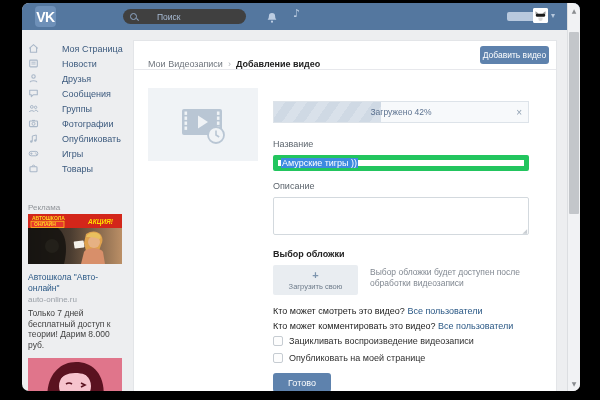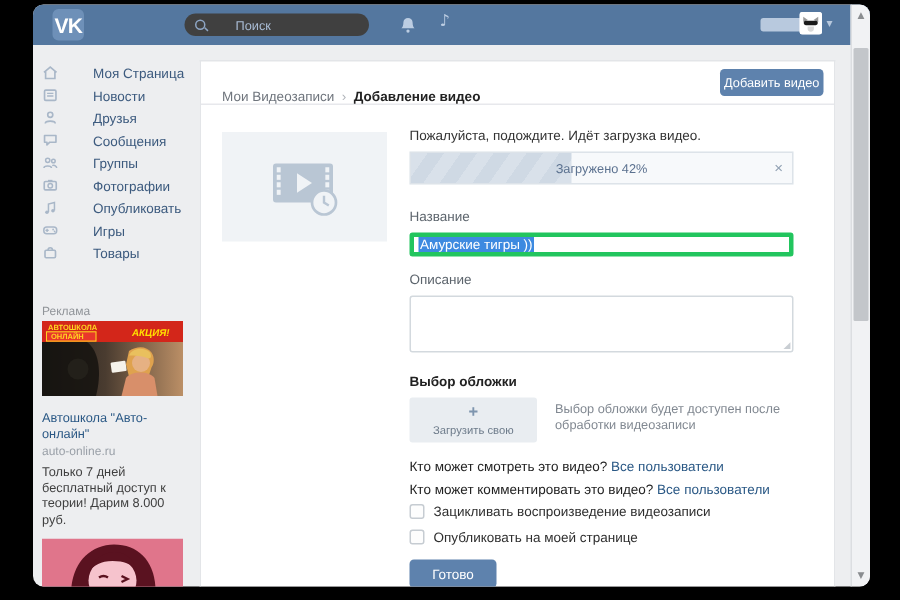--- a/index.html
+++ b/index.html
@@ -47,21 +47,21 @@
   .panel-body{position:relative;height:322px}
 
   .thumb{position:absolute;left:14px;top:18px;width:110px;height:73px;background:#f0f3f6;display:flex;align-items:center;justify-content:center}
   .wait{position:absolute;left:139px;top:15px;color:#333;font-size:9px}
   .progress{position:absolute;left:139px;top:31px;width:256px;height:22px;border:1px solid #dde3e9;background:#f7f9fb;box-sizing:border-box}
   .p-fill{position:absolute;left:0;top:0;height:100%;background:repeating-linear-gradient(-55deg,#d9e1ea 0 9px,#cfd9e4 9px 18px)}
   .p-label{position:absolute;left:0;top:0;width:100%;height:100%;display:flex;align-items:center;justify-content:center;color:#5c7290;font-size:8.5px}
   .p-x{position:absolute;right:6px;top:0;height:100%;display:flex;align-items:center;color:#90a0b2;font-size:10px;cursor:pointer}
 
   .flabel{position:absolute;color:#5d656d;font-size:9px}
-  .finput{position:absolute;left:139px;top:85px;width:256px;height:16px;border:3px solid #22c55e;border-radius:2px;background:#fff;box-sizing:border-box;display:flex;align-items:center;padding:0 3px;font-size:9px;cursor:text}
+  .finput{position:absolute;left:139px;top:85px;width:256px;height:16px;border:5px solid #22c55e;border-radius:2px;background:#fff;box-sizing:border-box;display:flex;align-items:center;padding:0 3px;font-size:9px;cursor:text}
   .sel{background:#3d8ae0;color:#fff;padding:0 1px}
   .ftext{position:absolute;left:139px;top:127px;width:256px;height:38px;border:1px solid #d3d9de;border-radius:2px;background:#fff;box-sizing:border-box;cursor:text}
   .resize{position:absolute;right:1px;bottom:0;color:#c9ced3;font-size:6px;font-family:"DejaVu Sans",sans-serif}
 
   .cover-label{font-weight:bold;color:#222}
   .upload-box{position:absolute;left:139px;top:195px;width:85px;height:30px;background:#e9edf1;border-radius:2px;display:flex;flex-direction:column;align-items:center;justify-content:center;cursor:pointer}
   .plus{color:#7e95ae;font-size:11px;font-weight:bold;line-height:10px}
   .upload-txt{color:#6d7b8a;font-size:7.5px;margin-top:2px}
   .hint{position:absolute;left:236px;top:197px;width:162px;color:#818891;font-size:8.5px;line-height:11px}
 
@@ -232,21 +232,20 @@
                 <rect x="37.9" y="11.5" width="2.6" height="3.4"></rect>
                 <rect x="37.9" y="16.5" width="2.6" height="3.4"></rect>
                 <rect x="37.9" y="21.5" width="2.6" height="3.4"></rect>
             </g>
             <path d="M19 10.5l10 6.5-10 6.5z" fill="#f0f3f6"></path>
             <circle cx="37" cy="30" r="8" fill="#f0f3f6" stroke="#b9c6d4" stroke-width="1.8"></circle>
             <path d="M37 25.5V30l3.2 2" fill="none" stroke="#b9c6d4" stroke-width="1.6"></path>
           </svg>
         </div>
 
-        <div class="wait">Пожалуйста, подождите. Идёт загрузка видео.</div>
 
         <div class="progress">
           <div class="p-fill" style="width: 42%;"></div>
           <div class="p-label">Загружено 42%</div>
           <div class="p-x">×</div>
         </div>
 
         <div class="flabel" style="left:139px;top:69px">Название</div>
         <div class="finput">
           <span class="sel">Амурские тигры ))</span>

